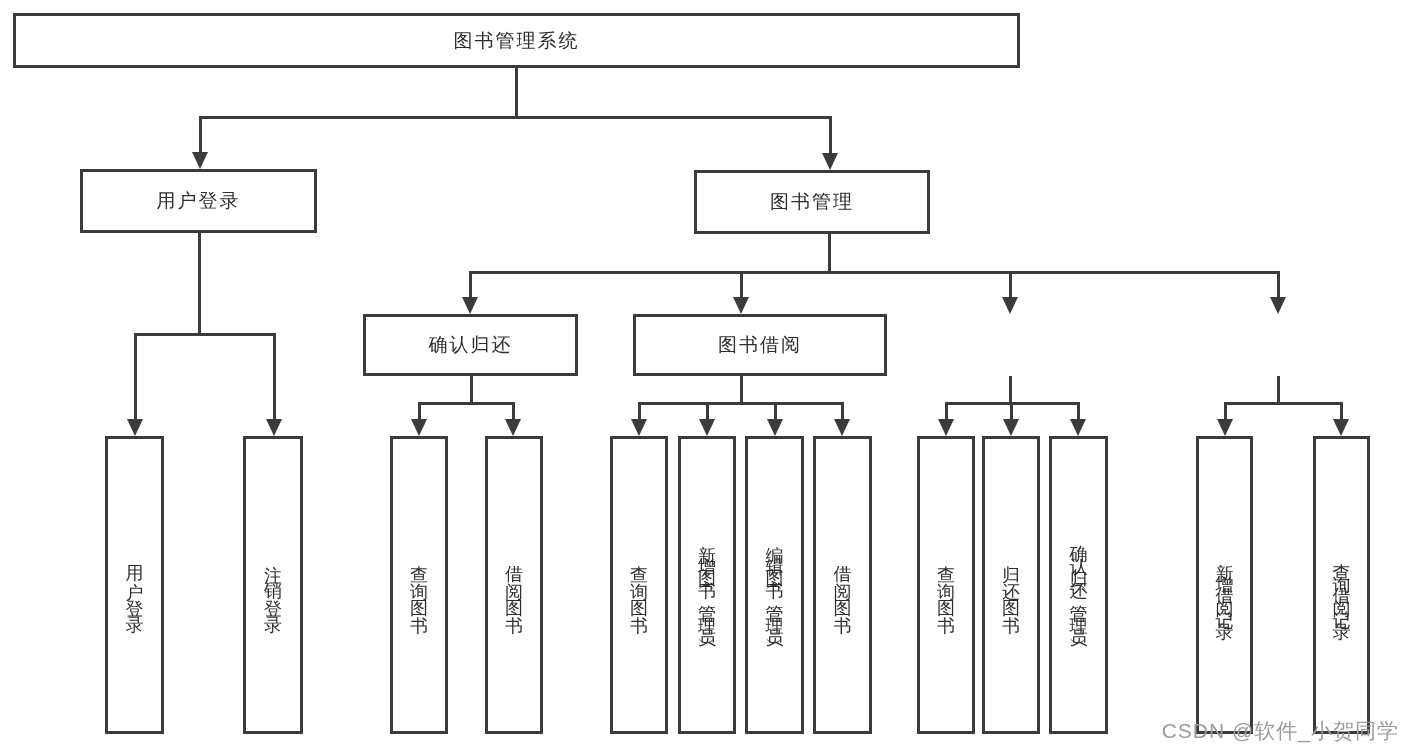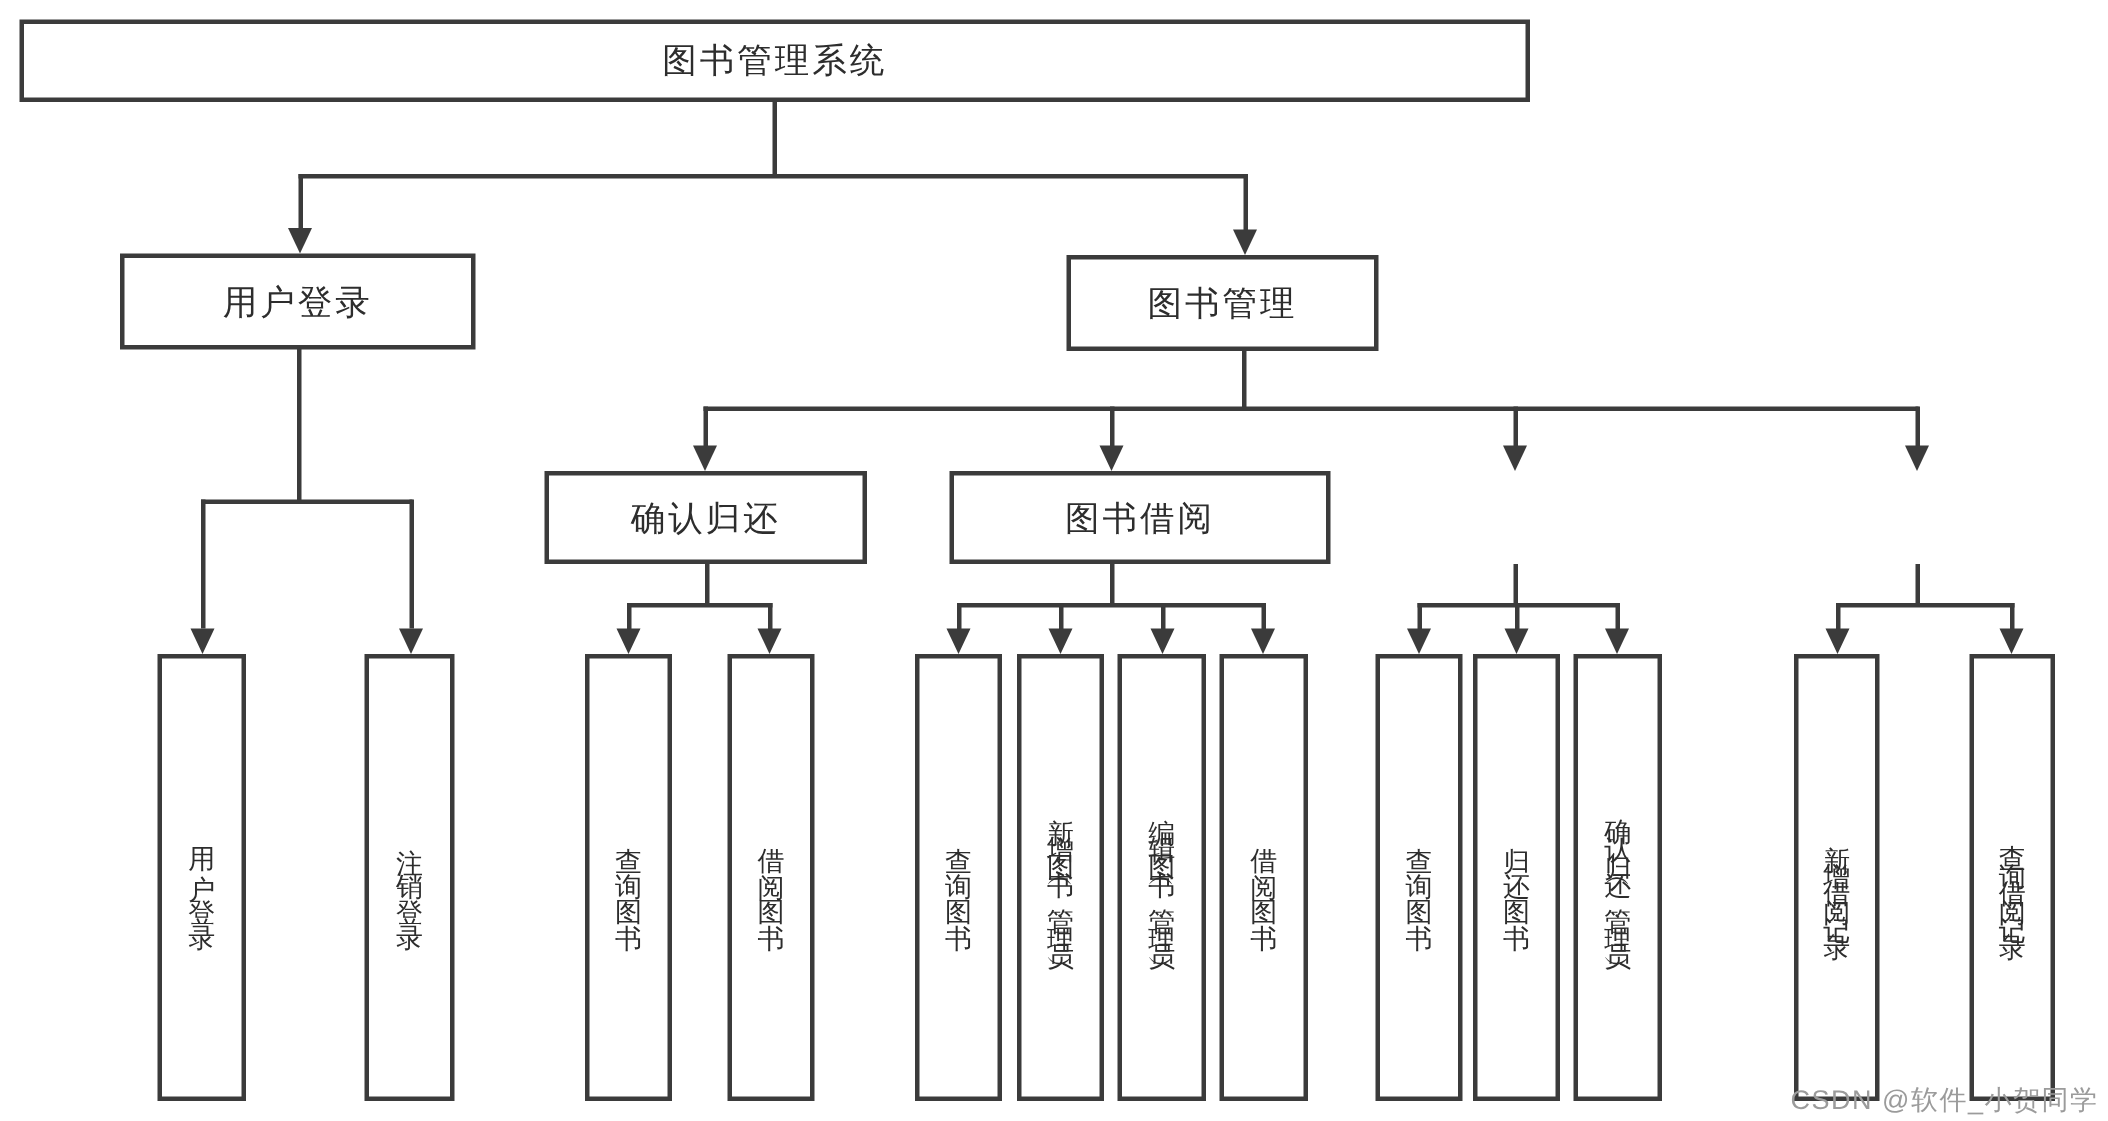--- a/index.html
+++ b/index.html
@@ -20,41 +20,41 @@
   .box{
     position:absolute;
     background:#fff;
     border:3px solid var(--line);
     box-sizing:border-box;
     display:flex;
     align-items:center;
     justify-content:center;
     color:var(--text);
   }
-  .hbox{font-size:23px;letter-spacing:2px;white-space:nowrap;}
+  .hbox{font-size:19px;letter-spacing:2px;white-space:nowrap;}
   .vbox{
     font-size:18px;
     writing-mode:vertical-rl;
     text-orientation:mixed;
     letter-spacing:12px;
     line-height:1;
   }
   .vbox.short{letter-spacing:17px;}
   .hline{position:absolute;height:3px;background:var(--line);}
   .vline{position:absolute;width:3px;background:var(--line);}
   .arrow{
     position:absolute;width:0;height:0;
     border-left:8px solid transparent;
     border-right:8px solid transparent;
     border-top:17px solid var(--line);
   }
   .watermark{
     position:absolute;
     right:6px;bottom:2px;
-    font-size:18px;
+    font-size:21px;
     color:var(--wm);
     letter-spacing:1px;
     z-index:5;
     white-space:nowrap;
   }
 </style>
 </head>
 <body>
 
 <div id="canvas">
@@ -62,21 +62,21 @@
   <div class="box hbox" style="left:13px;top:13px;width:1007px;height:55px">图书管理系统</div>
 
   <div class="vline" style="left:515px;top:68px;height:50px"></div>
   <div class="hline" style="left:199px;top:116px;width:632px"></div>
   <div class="vline" style="left:199px;top:116px;height:37px"></div>
   <div class="arrow" style="left:192px;top:152px"></div>
   <div class="vline" style="left:829px;top:116px;height:38px"></div>
   <div class="arrow" style="left:822px;top:153px"></div>
 
   <div class="box hbox" style="left:80px;top:169px;width:237px;height:64px">用户登录</div>
-  <div class="box hbox" style="left:711px;top:170px;width:208px;height:64px">图书管理</div>
+  <div class="box hbox" style="left:694px;top:170px;width:236px;height:64px">图书管理</div>
 
   <div class="vline" style="left:198px;top:232px;height:103px"></div>
   <div class="hline" style="left:134px;top:333px;width:141px"></div>
   <div class="vline" style="left:134px;top:333px;height:86px"></div>
   <div class="arrow" style="left:127px;top:419px"></div>
   <div class="vline" style="left:273px;top:333px;height:86px"></div>
   <div class="arrow" style="left:266px;top:419px"></div>
 
   <div class="vline" style="left:828px;top:234px;height:39px"></div>
   <div class="hline" style="left:469px;top:271px;width:810px"></div>

